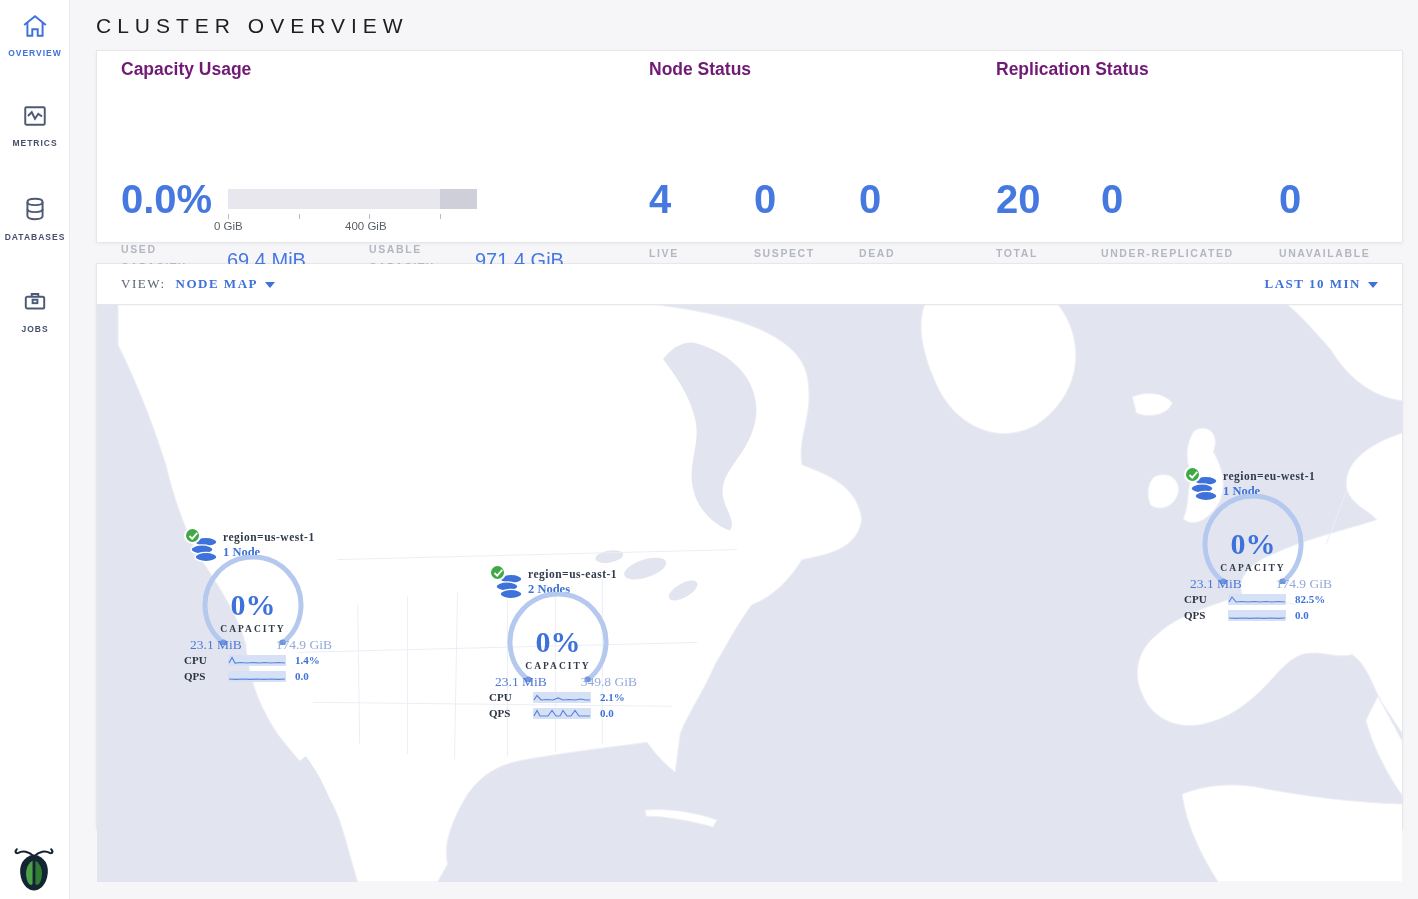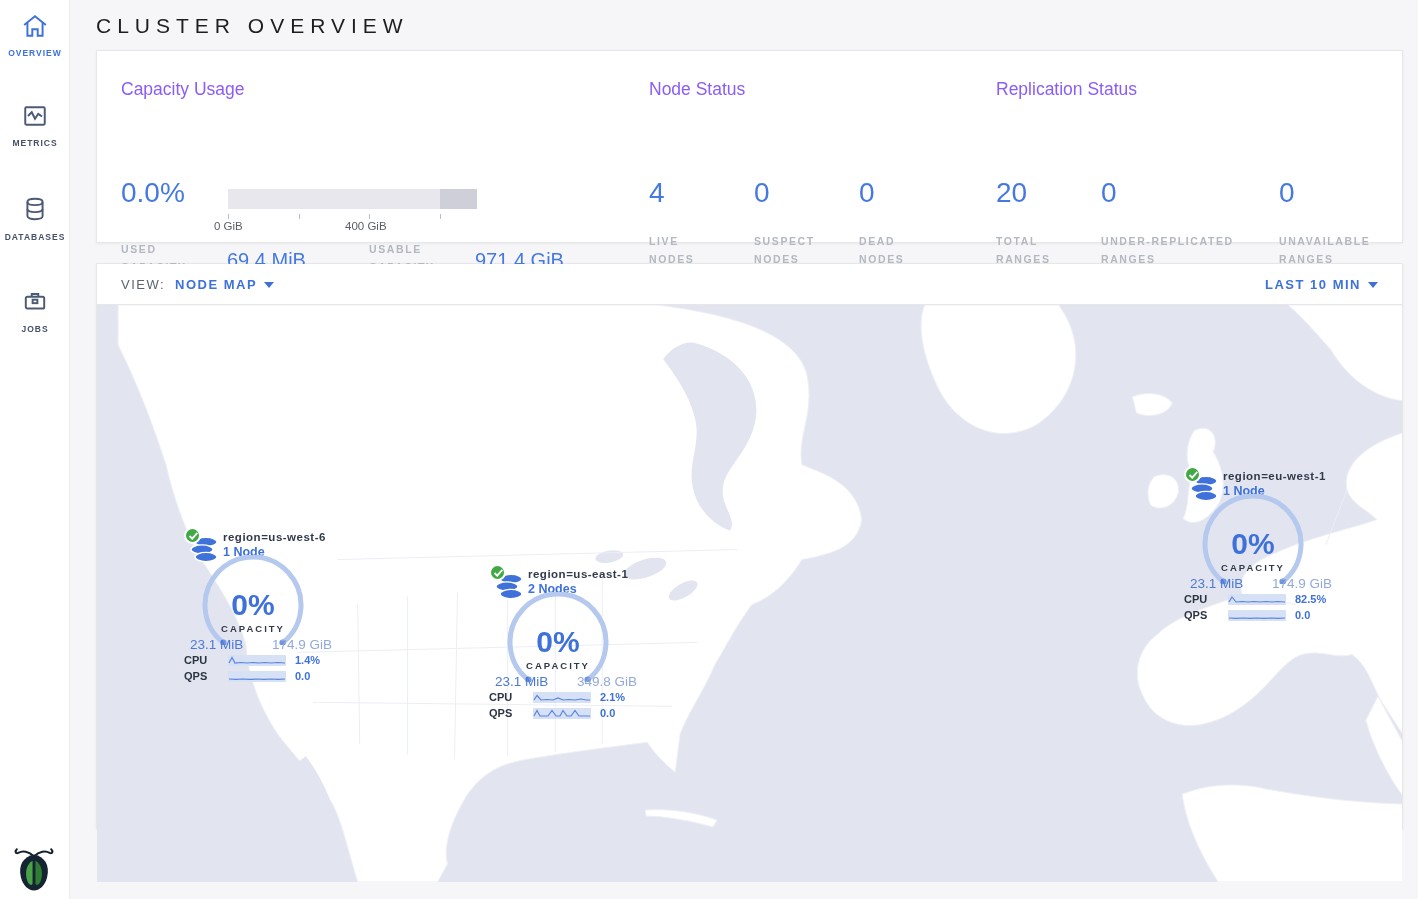--- a/index.html
+++ b/index.html
@@ -19,38 +19,38 @@
 
   
   .main { margin-left:70px; padding:0 15px 13px 26px; }
   .page-title { padding:14px 0 12px 0; font-size:21px; font-weight:normal;
     letter-spacing:6px; color:#1e1e20; }
 
   .card { background:#fff; border:1px solid #e7e7ea; box-shadow:0 1px 3px rgba(0,0,0,.05); }
 
   
   .summary { position:relative; height:193px; margin-bottom:20px; }
-  .sec-head { position:absolute; top:28px; font-size:17.5px; font-weight:400; color:#8b5cf6; }
-  .bignum { font-size:28px; font-weight:400; color:#4679e0; line-height:1; }
+  .sec-head { position:absolute; top:8px; font-size:17.5px; font-weight:700; color:#701a75; }
+  .bignum { font-size:40px; font-weight:700; color:#4679e0; line-height:1; }
   .statlbl { font-size:10.5px; font-weight:bold; letter-spacing:1.6px; color:#b3b7bf; line-height:1.7; }
 
   .cap-pct { position:absolute; left:24px; top:128px; }
   .cap-bar { position:absolute; left:131px; top:138px; width:249px; height:20px; background:#e7e7ed; }
   .cap-bar .dark { position:absolute; right:0; top:0; width:37px; height:20px; background:#cfcfda; }
   .tick { position:absolute; top:163px; width:1px; height:5px; background:#b9bdc4; }
   .ticklbl { position:absolute; top:169px; font-size:11.5px; color:#595f66; }
   .cap-legend { position:absolute; top:190px; display:flex; align-items:flex-start; }
   .cap-legend .statlbl { width:78px; }
   .cap-val { font-size:20px; color:#4679e0; margin-top:8px; }
 
   .statcol { position:absolute; top:128px; }
   .statcol .statlbl { display:block; margin-top:26px; }
 
   
-  .mapcard { height:566px; }
+  .mapcard { height:566px;font-family:Liberation Serif, serif; }
   .mapbar { position:relative; height:41px; background:#fff; border-bottom:1px solid #e7e7ea;
     display:flex; align-items:center; padding:0 24px; }
   .viewlbl { font-size:13px; letter-spacing:1.5px; color:#5a6472; margin-right:10px; }
   .bluelink { font-size:13px; letter-spacing:1.5px; font-weight:bold; color:#3e71d9; cursor:pointer; }
   .caret { display:inline-block; width:0; height:0; border-left:5px solid transparent;
     border-right:5px solid transparent; border-top:6px solid #3e71d9; margin-left:7px;
     vertical-align:middle; }
   .crumb { position:absolute; left:0; right:0; text-align:center; font-size:13.5px;
     letter-spacing:1px; font-weight:600; color:#1f242c; pointer-events:none; }
   .crumb .inner { pointer-events:auto; cursor:pointer; }
@@ -257,21 +257,21 @@
               <polyline points="1.5,5 4.2,7.6 9.3,1.8" fill="none" stroke="#fff" stroke-width="1.8"></polyline>
             </svg>
         </div>
         <div class="dbicon">
           <svg width="30" height="28" viewBox="0 0 30 28">
             <ellipse cx="16" cy="6" rx="11" ry="4.6" fill="#3e71d9" stroke="#fff" stroke-width="1.4"></ellipse>
             <ellipse cx="12" cy="13.5" rx="11" ry="4.6" fill="#3e71d9" stroke="#fff" stroke-width="1.4"></ellipse>
             <ellipse cx="16" cy="21" rx="11" ry="4.6" fill="#3e71d9" stroke="#fff" stroke-width="1.4"></ellipse>
           </svg>
         </div>
-        <div class="nregion">region=us-west-6</div>
+        <div class="nregion">region=us-west-1</div>
         <div class="ncount">1 Node</div>
         <div class="gauge">
           <svg width="120" height="90" viewBox="0 0 120 90">
             <path d="M 30.4 87.8 A 48 48 0 1 1 89.6 87.8" fill="none" stroke="#b5c8ee" stroke-width="5" stroke-linecap="round"></path>
             <circle cx="30.4" cy="87.8" r="3.2" fill="#6f96e0"></circle>
               <circle cx="89.6" cy="87.8" r="3.2" fill="#6f96e0"></circle>
             <text class="gpct" x="60" y="60" text-anchor="middle">0%</text>
             <text class="gcap" x="60" y="77" text-anchor="middle">CAPACITY</text>
           </svg>
         </div>

